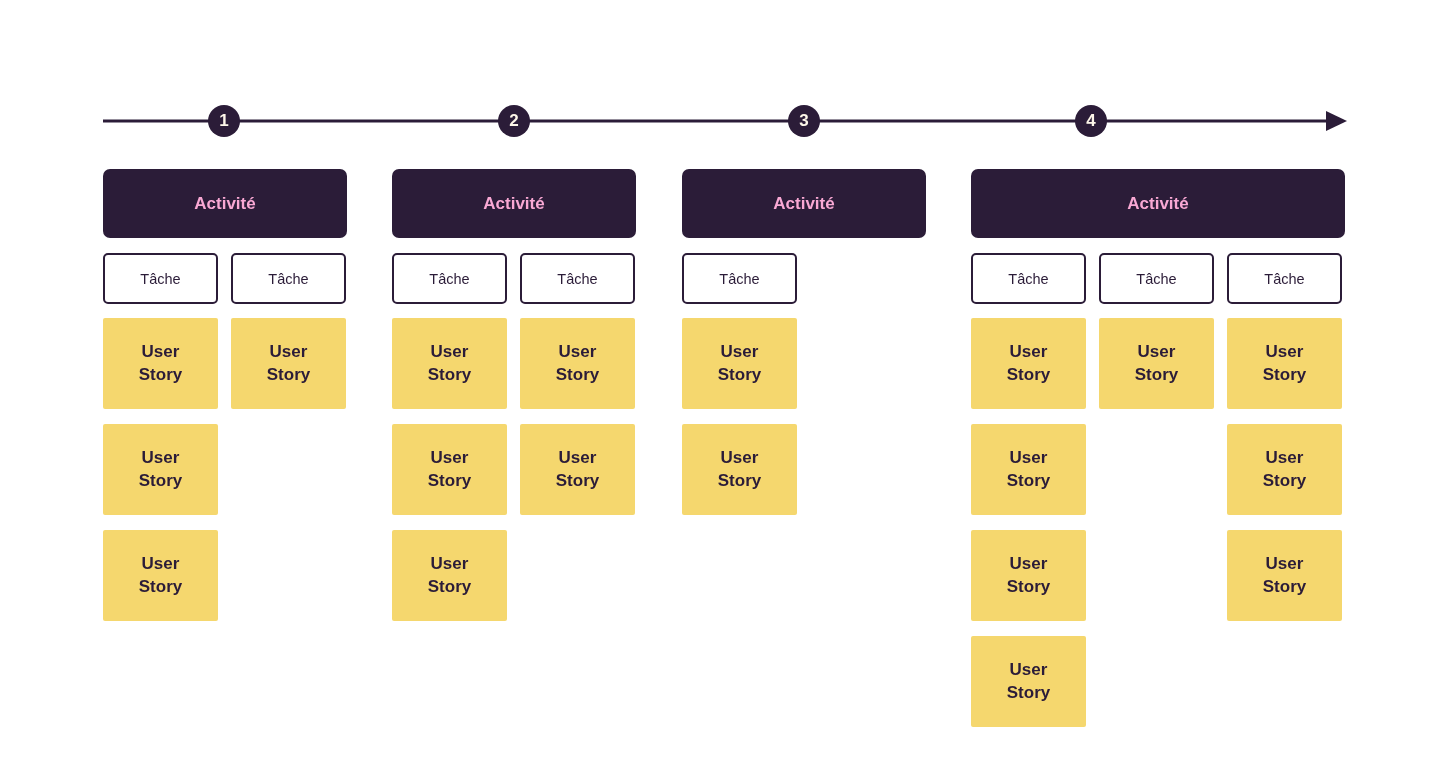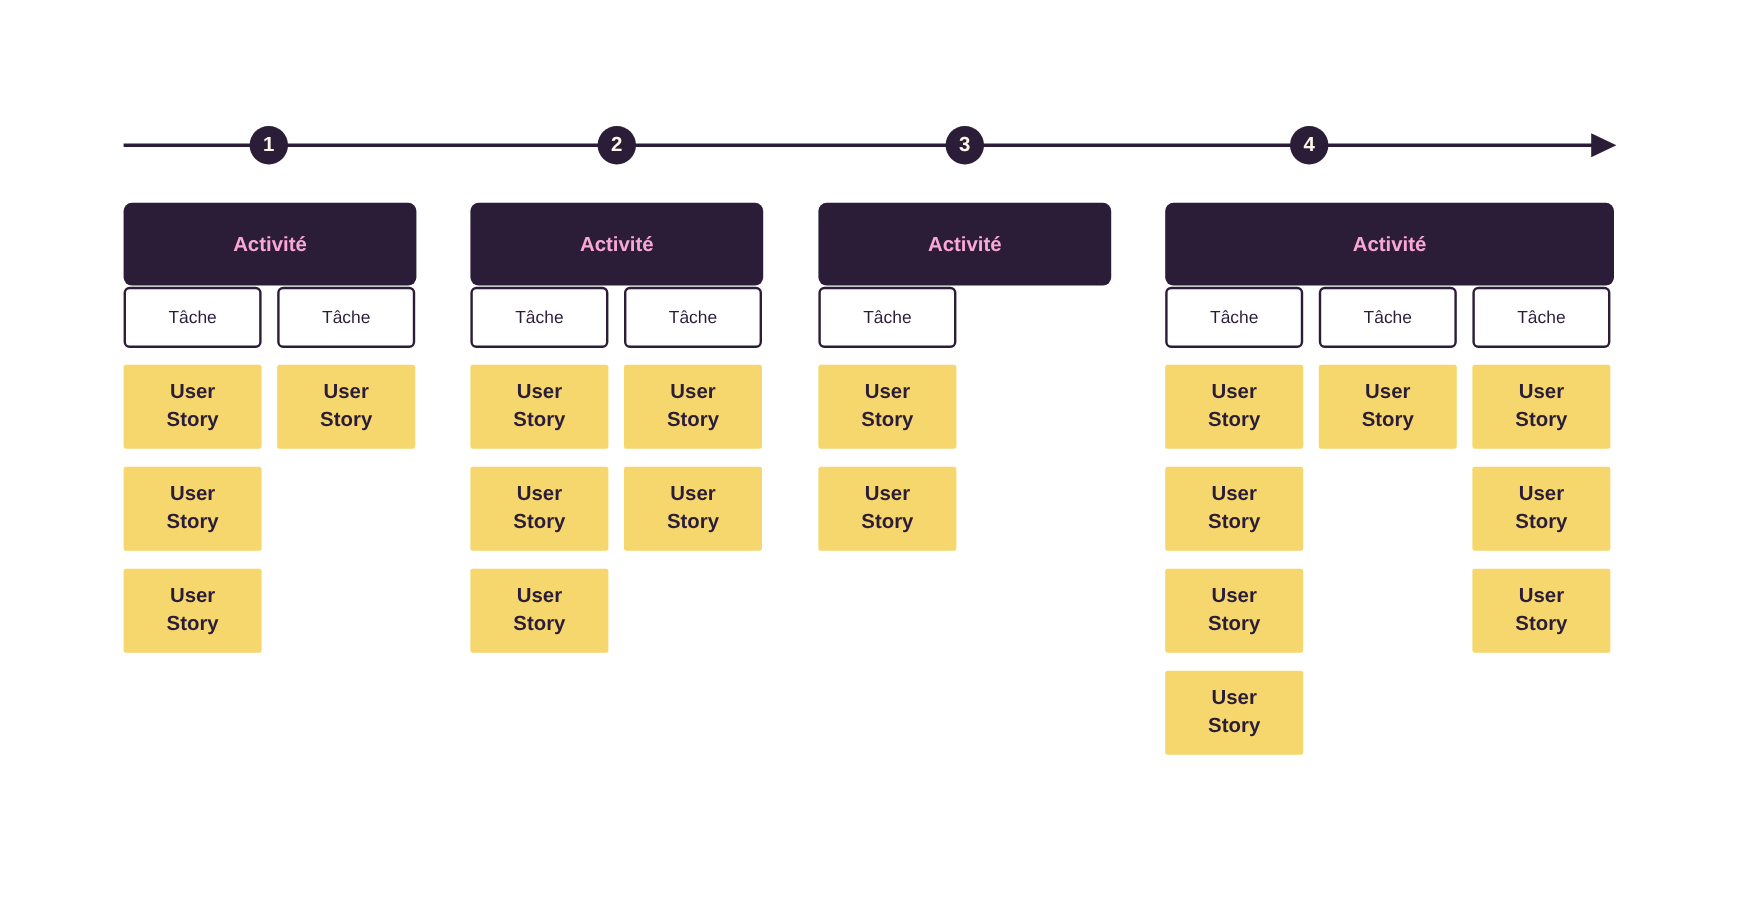--- a/index.html
+++ b/index.html
@@ -64,21 +64,21 @@
     font-size: 17px;
     font-weight: bold;
     display: flex;
     align-items: center;
     justify-content: center;
     box-sizing: border-box;
   }
   .task-row {
     display: flex;
     gap: 13px;
-    margin-top: 1px;
+    margin-top: 15px;
   }
   .task-col {
     width: 115px;
     display: flex;
     flex-direction: column;
   }
   .task-box {
     height: 51px;
     border: 2px solid #2b1c38;
     border-radius: 5px;
@@ -90,21 +90,21 @@
     justify-content: center;
     box-sizing: border-box;
   }
   .story-list {
     display: flex;
     flex-direction: column;
     margin-top: 14px;
     gap: 15px;
   }
   .story-card {
-    height: 70px;
+    height: 91px;
     background: #f5d76e;
     color: #2b1c38;
     font-size: 17px;
     font-weight: bold;
     line-height: 1.33;
     display: flex;
     align-items: center;
     justify-content: center;
     text-align: center;
     border-radius: 2px;

